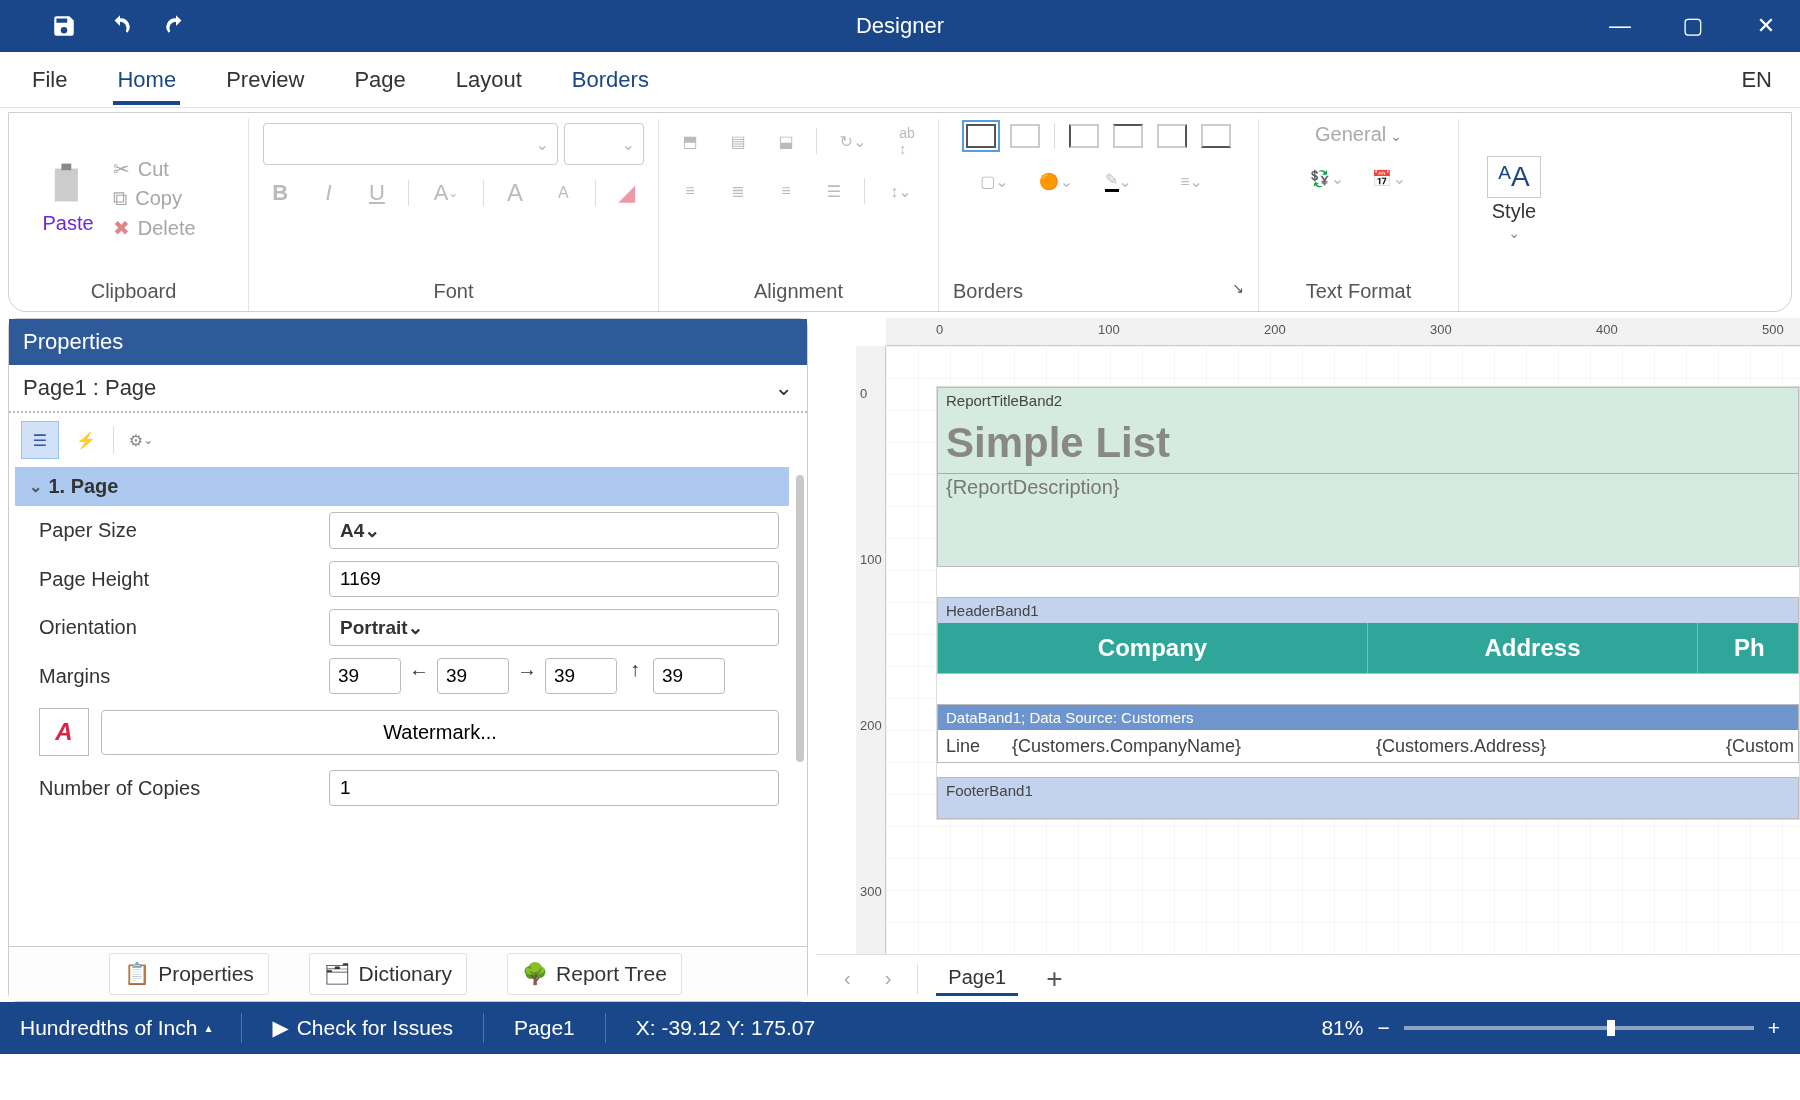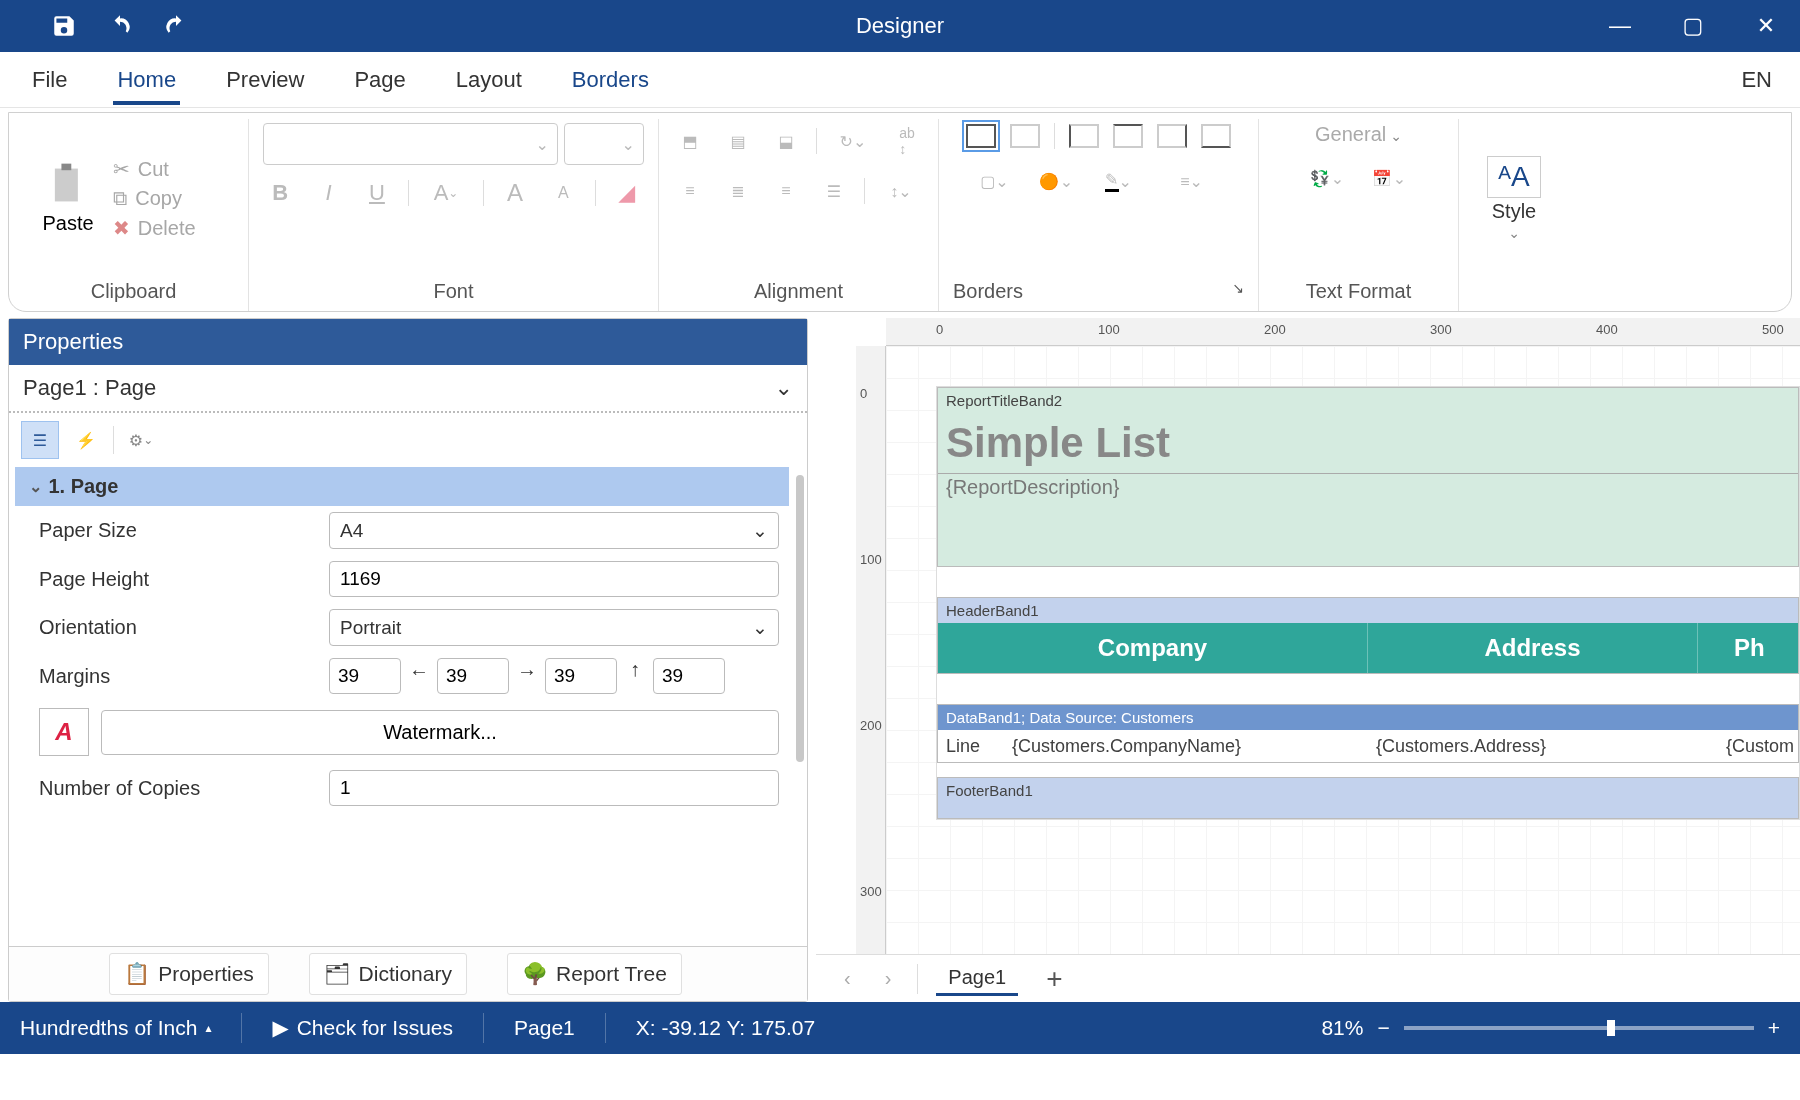--- a/index.html
+++ b/index.html
@@ -20,50 +20,50 @@
   .ribbon-tab.active::after { content: ""; position: absolute; left: 0; right: 0; bottom: -6px; height: 4px; background: #19478a; }
   .ribbon-tab.accent { color: #19478a; }
   .lang { position: absolute; right: 28px; font-size: 22px; color: #333; }
 
   
   .ribbon { display: flex; padding: 6px 10px 0 10px; border-bottom: 1px solid #d0d0d0; height: 200px; background: #fff; border-radius: 0 0 18px 18px; border: 1px solid #d0d0d0; margin: 4px 8px 0 8px; }
   .group { display: flex; flex-direction: column; padding: 4px 14px; border-right: 1px solid #e3e3e3; }
   .group:last-child { border-right: none; }
   .group-label { text-align: center; font-size: 20px; color: #555; padding: 6px 0 4px 0; }
   .group-body { flex: 1; display: flex; align-items: center; gap: 6px; }
-  .big-btn { display: flex; flex-direction: column; align-items: center; justify-content: center; width: 70px; color: #000000; font-size: 20px; }
+  .big-btn { display: flex; flex-direction: column; align-items: center; justify-content: center; width: 70px; color: #6d28d9; font-size: 20px; }
   .big-btn svg { margin-bottom: 4px; }
   .small-btns { display: flex; flex-direction: column; gap: 2px; }
   .small-btn { display: flex; align-items: center; gap: 8px; color: #a7a7a7; font-size: 20px; padding: 2px 4px; }
   .font-row { display: flex; align-items: center; gap: 6px; }
   .fake-select { border: 1px solid #ccc; border-radius: 4px; height: 42px; background: #fff; display: flex; align-items: center; justify-content: flex-end; padding: 0 8px; color: #bbb; }
   .icon-btn { width: 36px; height: 36px; display: flex; align-items: center; justify-content: center; color: #bbb; }
   .icon-btn.dd { width: 48px; }
   .border-thumb { width: 30px; height: 24px; border: 2px solid #888; display: inline-block; }
   .border-thumb.sel { outline: 2px solid #5a9be6; outline-offset: 2px; }
   .drop-arr::after { content: "⌄"; margin-left: 4px; color: #888; font-size: 14px; }
   .style-btn { display: flex; flex-direction: column; align-items: center; gap: 2px; color: #333; font-size: 20px; }
   .style-icon { font-size: 28px; color: #19478a; border: 1px solid #ccc; padding: 4px 10px; }
 
   
   .main { display: flex; height: 690px; }
-  .panel { width: 800px; display: flex; flex-direction: column; border: 1px solid #ccc; margin: 6px 8px 0 8px; border-radius: 3px; }
+  .panel { width: 800px; display: flex; flex-direction: column; border: 1px solid #ccc; margin: 6px 8px 0 8px; border-radius: 9px; }
   .panel-header { background: #2e5a99; color: #fff; font-size: 22px; padding: 10px 14px; }
   .panel-sel { padding: 10px 14px; font-size: 22px; color: #333; border-bottom: 2px dotted #bbb; display: flex; justify-content: space-between; align-items: center; }
   .panel-toolbar { display: flex; align-items: center; gap: 8px; padding: 8px 12px; }
   .tb-btn { width: 38px; height: 38px; display: flex; align-items: center; justify-content: center; border: 1px solid transparent; }
   .tb-btn.active { background: #cfe0f7; border: 1px solid #9ec2ef; }
   .panel-body { flex: 1; overflow: hidden; position: relative; padding: 0 18px 0 6px; }
   .cat-header { background: #aec9ef; font-weight: bold; font-size: 20px; padding: 8px 14px; color: #333; display: flex; align-items: center; gap: 6px; }
   .cat-header::before { content: "⌄"; font-size: 16px; color: #555; }
   .prop-row { display: flex; align-items: center; padding: 6px 10px 6px 24px; font-size: 20px; color: #333; }
   .prop-row label { flex: 0 0 290px; }
   .prop-row .control { flex: 1; }
   .prop-input { width: 100%; border: 1px solid #bbb; border-radius: 4px; padding: 6px 10px; font-size: 19px; background: #fff; }
-  .prop-select { display: flex; justify-content: space-between; align-items: center; }
+  .prop-select { display: flex; align-items: center; font-weight: bold; }
   .margins { display: flex; gap: 6px; }
   .margin-input { width: 72px; border: 1px solid #bbb; border-radius: 4px; padding: 6px 8px; font-size: 19px; }
   .margin-icon { width: 24px; text-align: center; color: #333; }
   .watermark-row { display: flex; align-items: center; gap: 12px; padding: 8px 10px 8px 24px; }
   .wm-icon { width: 50px; height: 48px; border: 1px solid #bbb; display: flex; align-items: center; justify-content: center; color: #d24; font-weight: bold; font-size: 24px; font-style: italic; }
   .wm-btn { flex: 1; border: 1px solid #bbb; border-radius: 4px; padding: 10px; font-size: 20px; text-align: center; background: #fff; }
   .vscroll { position: absolute; top: 8px; right: 3px; width: 8px; height: 60%; background: #c8c8c8; border-radius: 4px; }
 
   
   .panel-tabs { display: flex; border-top: 1px solid #ccc; background: #fdfdfd; padding: 6px 100px; gap: 40px; }

